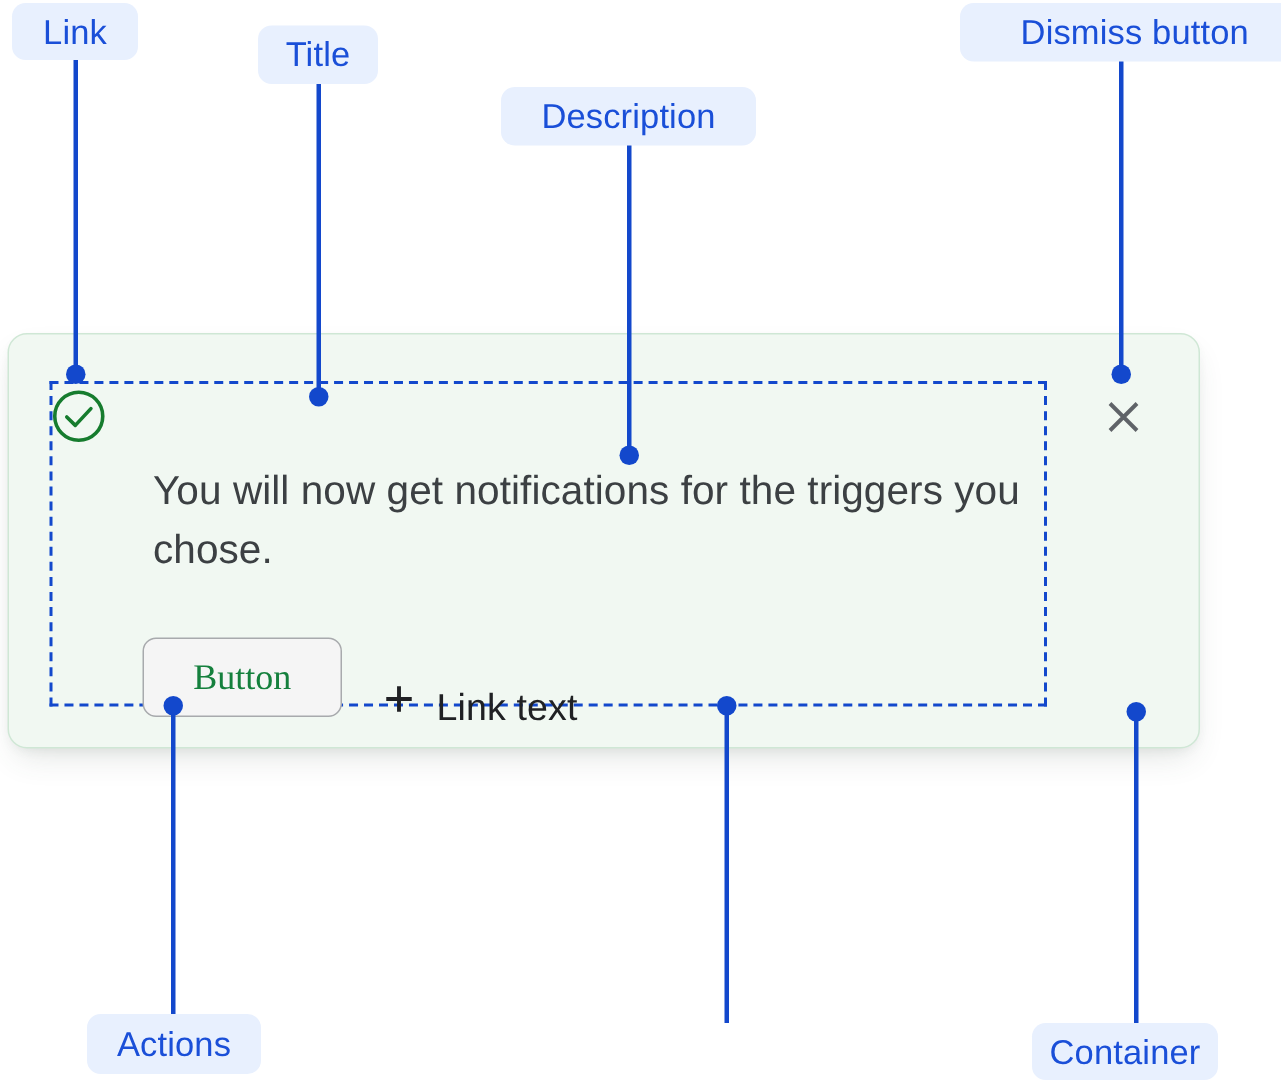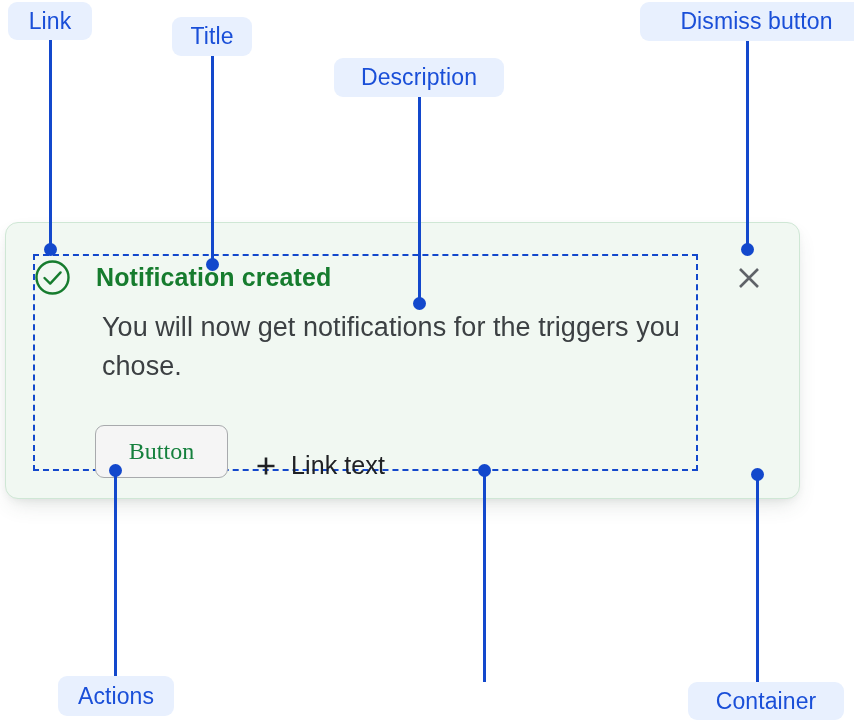--- a/index.html
+++ b/index.html
@@ -99,21 +99,21 @@
     font-size: 24px;
     color: #15803d;
     cursor: pointer;
     display: flex;
     align-items: center;
     justify-content: center;
     line-height: 1;
   }
   #action-link {
     display: flex;
-    align-items: flex-start;
+    align-items: flex-end;
     margin-left: 25px;
     cursor: pointer;
     color: #202124;
     margin-top: 35px;
   }
   #plus-icon {
     font-size: 30px;
     line-height: 1;
     color: #202124;
     font-weight: 400;
@@ -148,21 +148,20 @@
 
   <div id="content-region"></div>
 
   <span id="status-icon">
     <svg width="37" height="37" viewBox="0 0 37 37" aria-hidden="true">
       <circle cx="18.5" cy="18.5" r="16" fill="none" stroke="#167c2e" stroke-width="2.4"></circle>
       <path d="M10.5 19 L16.2 24.6 L26.6 13.4" fill="none" stroke="#167c2e" stroke-width="2.4" stroke-linecap="round" stroke-linejoin="round"></path>
     </svg>
   </span>
 
-  <div id="noti-title">Notification created</div>
 
   <div id="noti-description">You will now get notifications for the triggers you chose.</div>
 
   <div id="actions-row">
     <button id="action-button">Button</button>
     <span id="action-link">
       <span id="plus-icon">
         <svg width="26" height="26" viewBox="0 0 26 26" aria-hidden="true">
           <path d="M13 4.5 V21.5 M4.5 13 H21.5" stroke="#202124" stroke-width="2.6" stroke-linecap="butt"></path>
         </svg>
@@ -193,17 +192,17 @@
   <div class="anno-line" style="left:746px; top:41px; height:207px;"></div>
   <div class="anno-dot" style="left:741px; top:243px;"></div>
 
   <div class="anno-label" style="left:58px; top:676px; width:116px; height:40px;">Actions</div>
   <div class="anno-line" style="left:114px; top:470px; height:206px;"></div>
   <div class="anno-dot" style="left:109px; top:464px;"></div>
 
   <div class="anno-line" style="left:483px; top:470px; height:212px;"></div>
   <div class="anno-dot" style="left:478px; top:464px;"></div>
 
-  <div class="anno-label" style="left:688px; top:682px; width:156px; height:38px;">Container</div>
+  <div class="anno-label" style="left:688px; top:682px; width:124px; height:38px;">Container</div>
   <div class="anno-line" style="left:756px; top:474px; height:208px;"></div>
   <div class="anno-dot" style="left:751px; top:468px;"></div>
 
 </div>
 
 </body></html>

